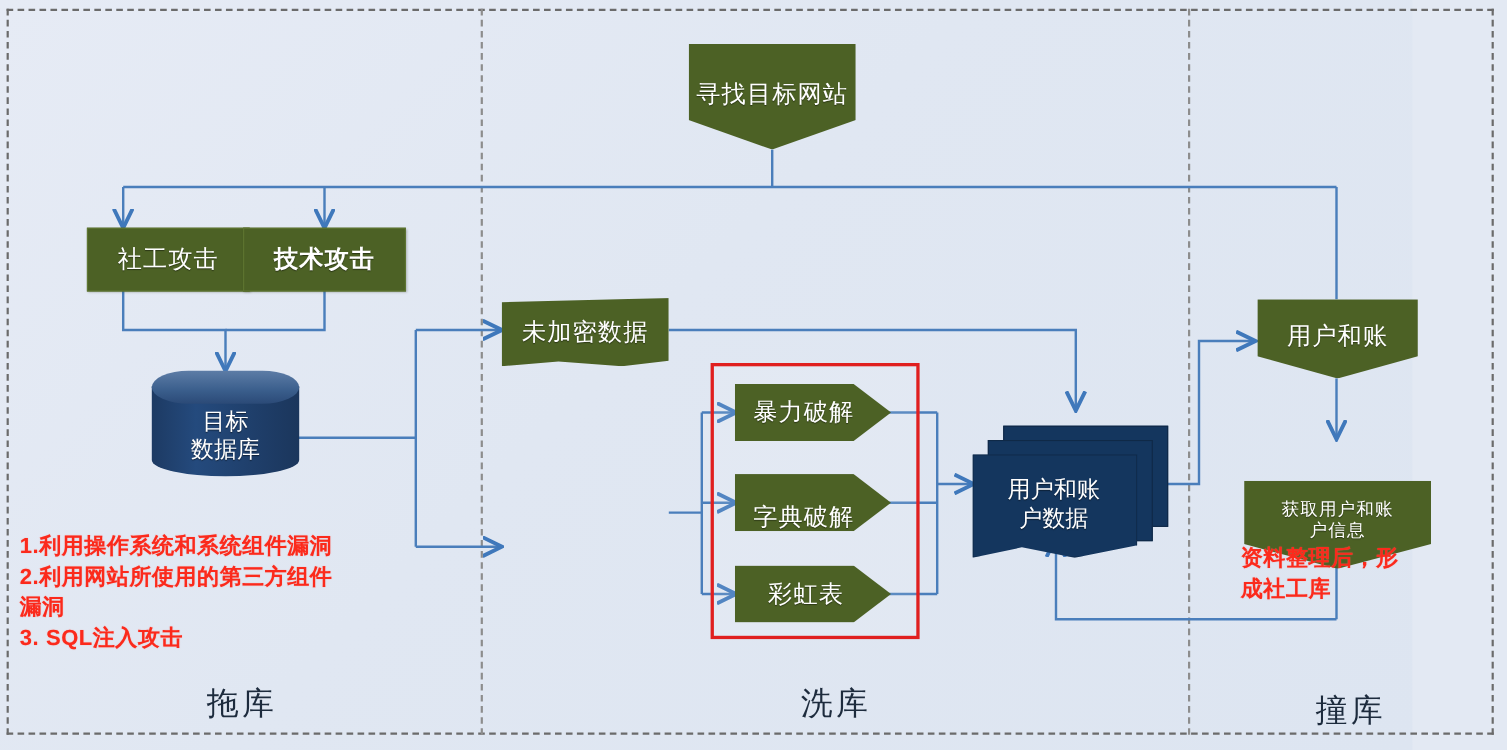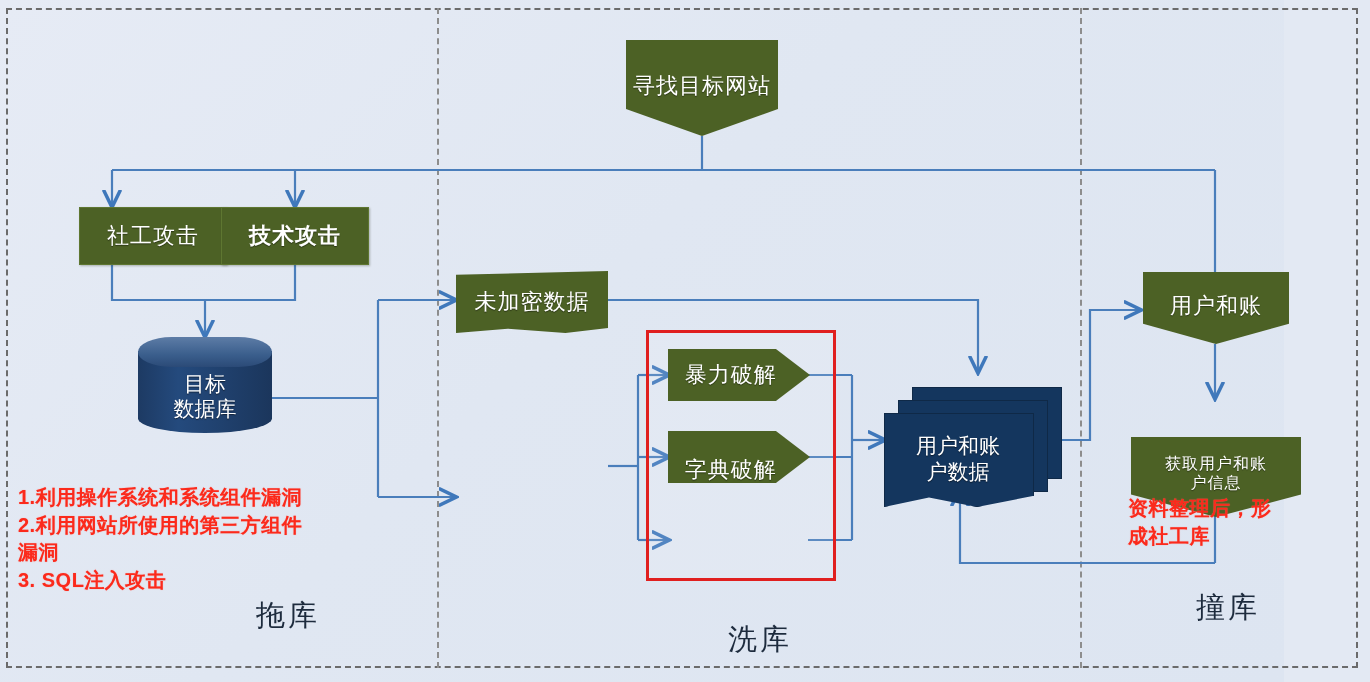--- a/index.html
+++ b/index.html
@@ -184,20 +184,23 @@
   <div class="redbox" style="left:646px;top:330px;width:190px;height:251px;"></div>
 
   <div class="node chevron-right" style="left:668px;top:349px;width:142px;height:52px;">
     <span class="lbl">暴力破解</span>
   </div>
 
   <div class="node chevron-right" style="left:668px;top:431px;width:142px;height:52px;align-items:flex-end;">
     <span class="lbl">字典破解</span>
   </div>
 
+  <div class="node chevron-right" style="left:668px;top:514px;width:142px;height:52px;">
+    <span class="lbl">彩虹表</span>
+  </div>
 
   <div class="stack" style="left:884px;top:372px;width:176px;height:118px;">
     <div class="sheet" style="left:28px;top:0;width:148px;height:90px;"></div>
     <div class="sheet" style="left:14px;top:13px;width:148px;height:90px;"></div>
     <div class="sheet front" style="left:0;top:26px;width:148px;height:92px;"></div>
     <div class="stack-label" style="left:0;top:46px;width:148px;white-space:pre-line;">用户和账
 户数据</div>
   </div>
 
   <div class="node chevron-down" style="left:1143px;top:272px;width:146px;height:72px;">
@@ -210,17 +213,17 @@
   </div>
 
   <div class="note" style="left:18px;top:484px;width:400px;">1.利用操作系统和系统组件漏洞
 2.利用网站所使用的第三方组件
 漏洞
 3. SQL注入攻击</div>
 
   <div class="note" style="left:1128px;top:495px;width:230px;">资料整理后，形
 成社工库</div>
 
-  <div class="phase" style="left:120px;top:596px;width:200px;text-align:right;">拖库</div>
+  <div class="phase" style="left:120px;top:620px;width:200px;">拖库</div>
   <div class="phase" style="left:660px;top:620px;width:200px;">洗库</div>
-  <div class="phase" style="left:1128px;top:588px;width:200px;">撞库</div>
+  <div class="phase" style="left:1128px;top:626px;width:200px;">撞库</div>
 
 </div>
 
 </body></html>

